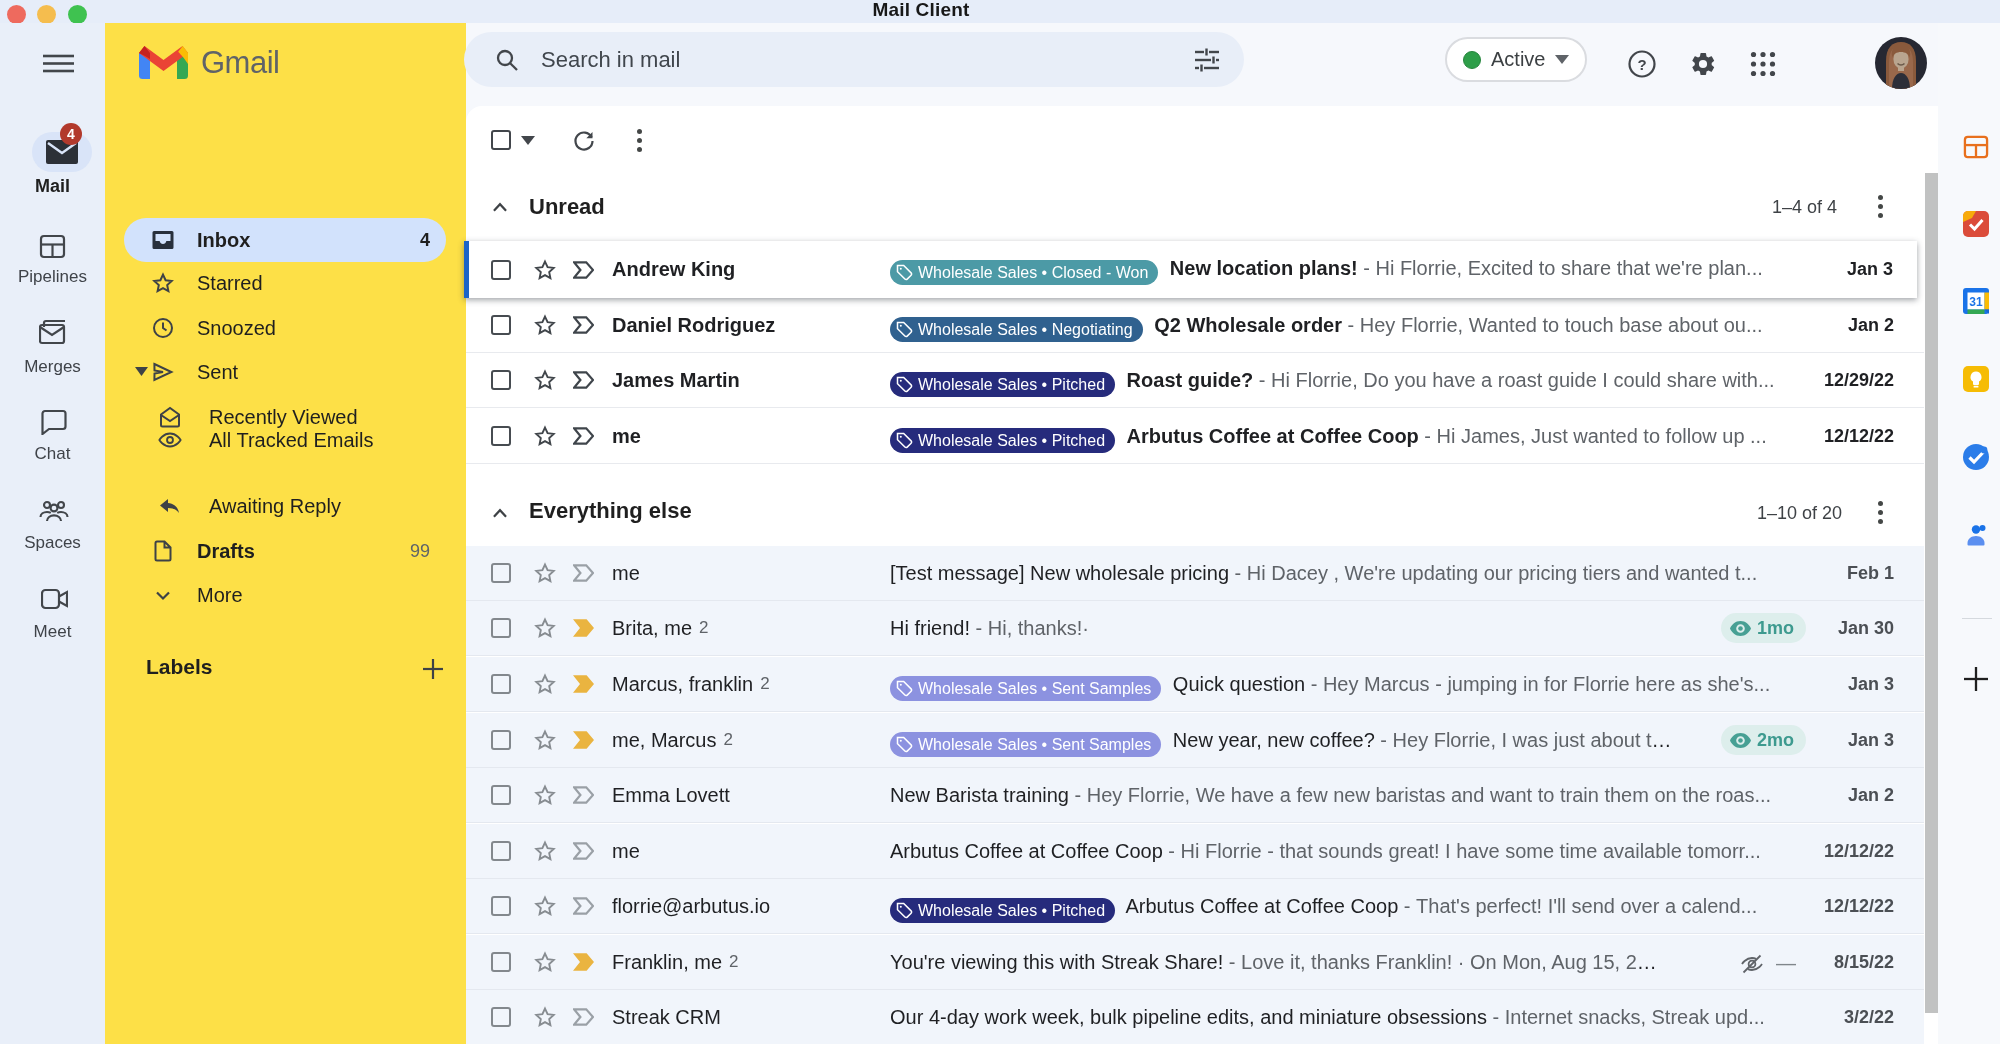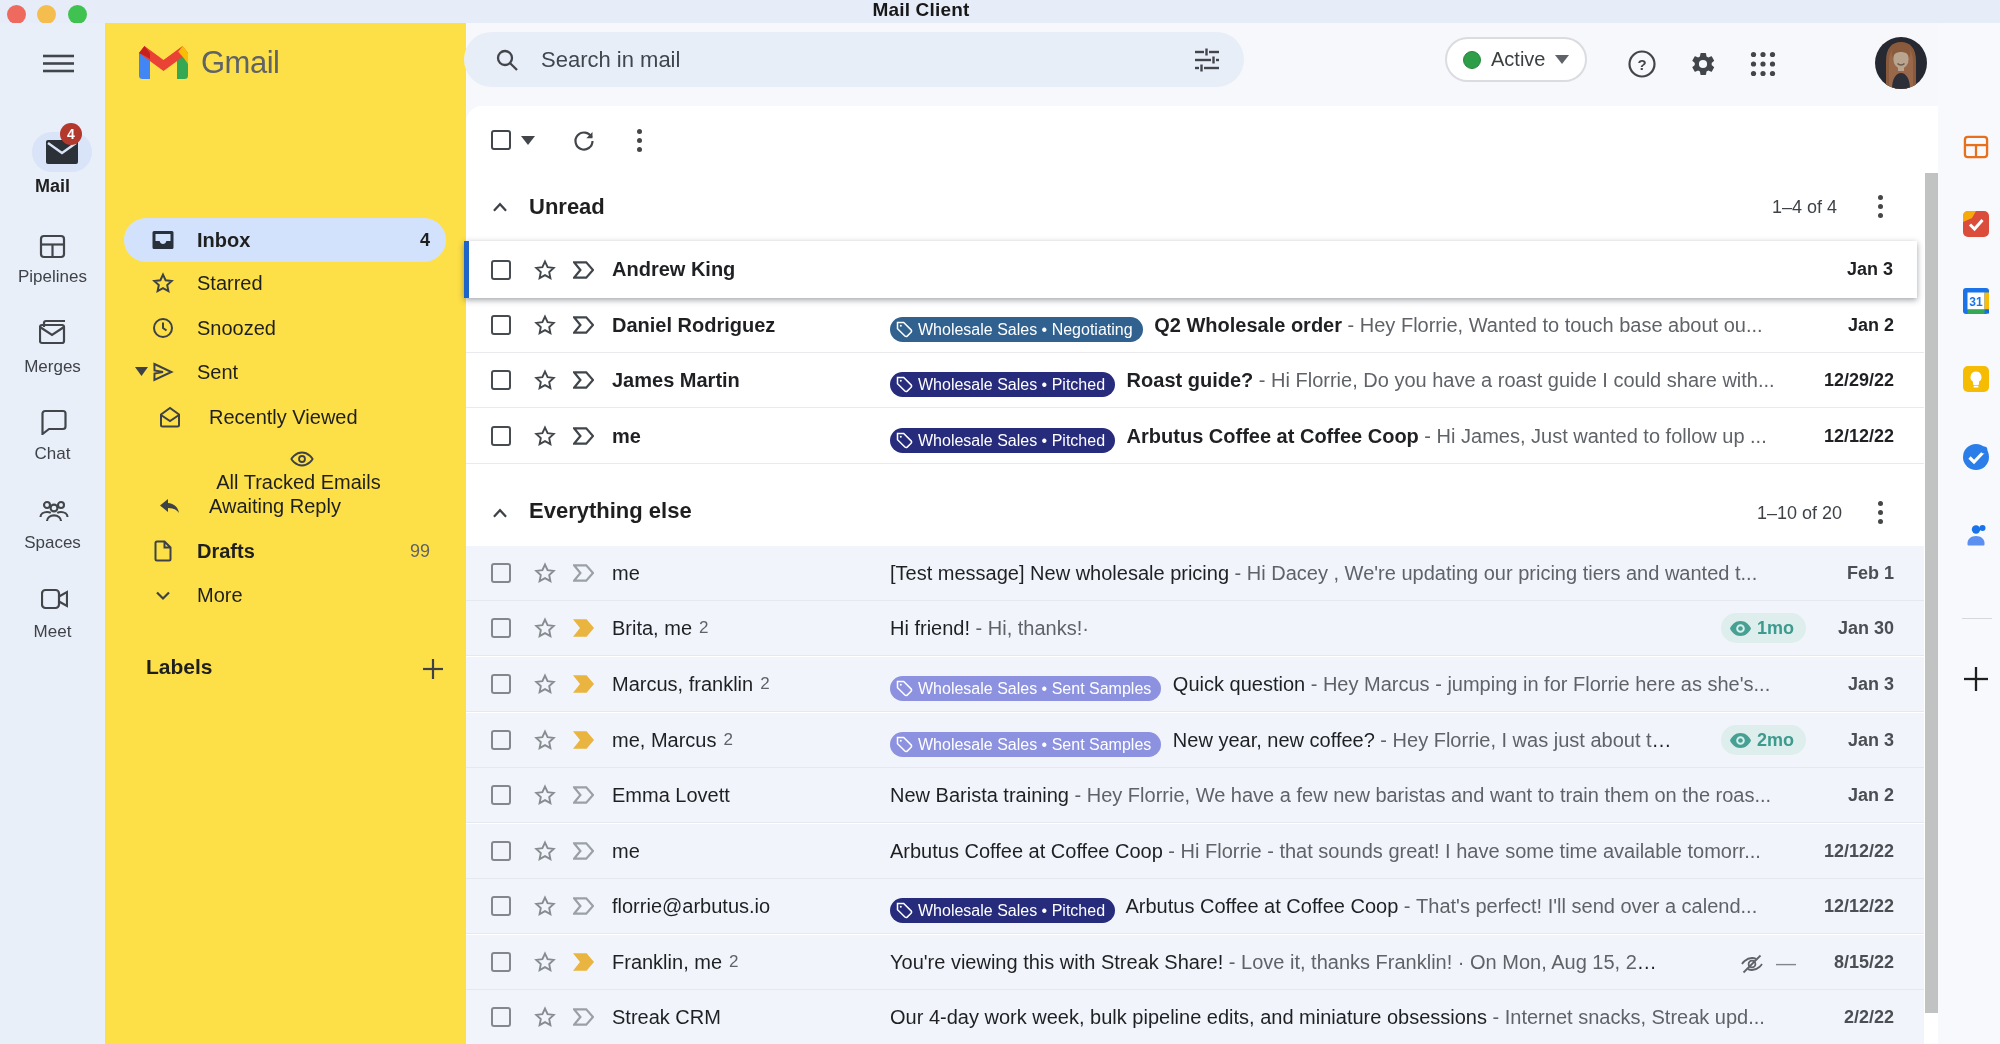--- a/index.html
+++ b/index.html
@@ -192,21 +192,21 @@
     <svg class="abs" style="left:11px;top:17px;" width="13" height="9" viewBox="0 0 13 9">
         <path fill="#3e4246" d="M0 0h13L6.5 9z"></path>
       </svg>
     <span class="nicon">
         <svg width="24" height="24" viewBox="0 0 24 24">
           <path fill="none" stroke="#3e4246" stroke-width="2" d="M3.4 4l17 8-17 8 .1-6.5L12 12l-8.5-1.5z"></path>
         </svg>
       </span>
     <span class="ntext">Sent</span>
   </div>
-  <div class="navrow indent" style="top:424px;flex-direction:column;">
+  <div class="navrow indent" style="top:395px;">
     <span class="nicon">
         <svg width="26" height="24" viewBox="0 0 26 24">
           <g fill="none" stroke="#3e4246" stroke-width="2">
             <path d="M1.5 12S5.5 5 13 5s11.5 7 11.5 7-4 7-11.5 7S1.5 12 1.5 12z"></path>
             <circle cx="13" cy="12" r="3.2"></circle>
           </g>
         </svg>
       </span>
     <span class="ntext">All Tracked Emails</span>
   </div>
@@ -356,20 +356,27 @@
 
 <div class="row" id="row1" style="left:464px;top:241px;width:1453px;height:57px;background:#fff;border-bottom:none;border-left:5px solid #1c64c8;box-shadow:0 2px 6px rgba(45,50,60,.45);z-index:3;">
   <span class="cbx" style="left:22px;"></span>
   <span class="rstar" style="left:64px;"><svg width="24" height="24" viewBox="0 0 24 24">
         <path fill="none" stroke="#41464b" stroke-width="1.9" d="M12 3.6l2.6 5.6 6.1.7-4.5 4.2 1.2 6-5.4-3-5.4 3 1.2-6-4.5-4.2 6.1-.7z"></path>
       </svg></span>
   <span class="rimp" style="left:104px;"><svg width="21" height="18" viewBox="0 0 21 18">
         <path fill="none" stroke="#3f454b" stroke-width="2.2" d="M1 1.3h12.2L20 9l-6.8 7.7H1L7.4 9z"></path>
       </svg></span>
   <span class="sender b" style="left:143px;">Andrew King</span>
+  <span class="rcontent" style="left:421px;">
+    <span class="chip" style="background:#4c9aa6;"><svg width="17" height="17" viewBox="0 0 17 17">
+          <path fill="none" stroke="#fff" stroke-width="1.5" d="M1.5 1.5h6.2l7.4 7.4a1.6 1.6 0 0 1 0 2.3l-3.9 3.9a1.6 1.6 0 0 1-2.3 0L1.5 7.7z"></path>
+          <circle cx="4.8" cy="4.8" r="1" fill="#fff"></circle>
+        </svg>Wholesale Sales • Closed - Won</span>
+    <span class="b">New location plans!</span><span class="snip">&nbsp;-&nbsp;Hi Florrie, Excited to share that we're plan...</span>
+  </span>
   <span class="rdate" style="right:24px;">Jan 3</span>
 </div>
 
 <div class="row" style="top:298px;">
   <span class="cbx"></span>
   <span class="rstar"><svg width="24" height="24" viewBox="0 0 24 24">
         <path fill="none" stroke="#41464b" stroke-width="1.9" d="M12 3.6l2.6 5.6 6.1.7-4.5 4.2 1.2 6-5.4-3-5.4 3 1.2-6-4.5-4.2 6.1-.7z"></path>
       </svg></span>
   <span class="rimp"><svg width="21" height="18" viewBox="0 0 21 18">
         <path fill="none" stroke="#3f454b" stroke-width="2.2" d="M1 1.3h12.2L20 9l-6.8 7.7H1L7.4 9z"></path>
@@ -558,21 +565,21 @@
 <div class="row read" style="top:990px;height:54px;border-bottom:none;">
   <span class="cbx"></span>
   <span class="rstar"><svg width="24" height="24" viewBox="0 0 24 24">
         <path fill="none" stroke="#878c91" stroke-width="1.9" d="M12 3.6l2.6 5.6 6.1.7-4.5 4.2 1.2 6-5.4-3-5.4 3 1.2-6-4.5-4.2 6.1-.7z"></path>
       </svg></span>
   <span class="rimp"><svg width="21" height="18" viewBox="0 0 21 18">
         <path fill="none" stroke="#9aa0a6" stroke-width="2.2" d="M1 1.3h12.2L20 9l-6.8 7.7H1L7.4 9z"></path>
       </svg></span>
   <span class="sender">Streak CRM</span>
   <span class="rcontent">Our 4-day work week, bulk pipeline edits, and miniature obsessions<span class="snip">&nbsp;-&nbsp;Internet snacks, Streak upd...</span></span>
-  <span class="rdate">2/2/22</span>
+  <span class="rdate">3/2/22</span>
 </div>
 
 <div id="sb"></div>
 <div id="sidebar">
   <svg class="sbi" style="top:111px;left:38px;" width="26" height="26" viewBox="0 0 27 27">
       <g fill="none" stroke="#e8701d" stroke-width="2.4">
         <rect x="2" y="3" width="23" height="21" rx="3"></rect>
         <line x1="2" y1="11.5" x2="25" y2="11.5"></line>
         <line x1="13.5" y1="11.5" x2="13.5" y2="24"></line>
       </g>

